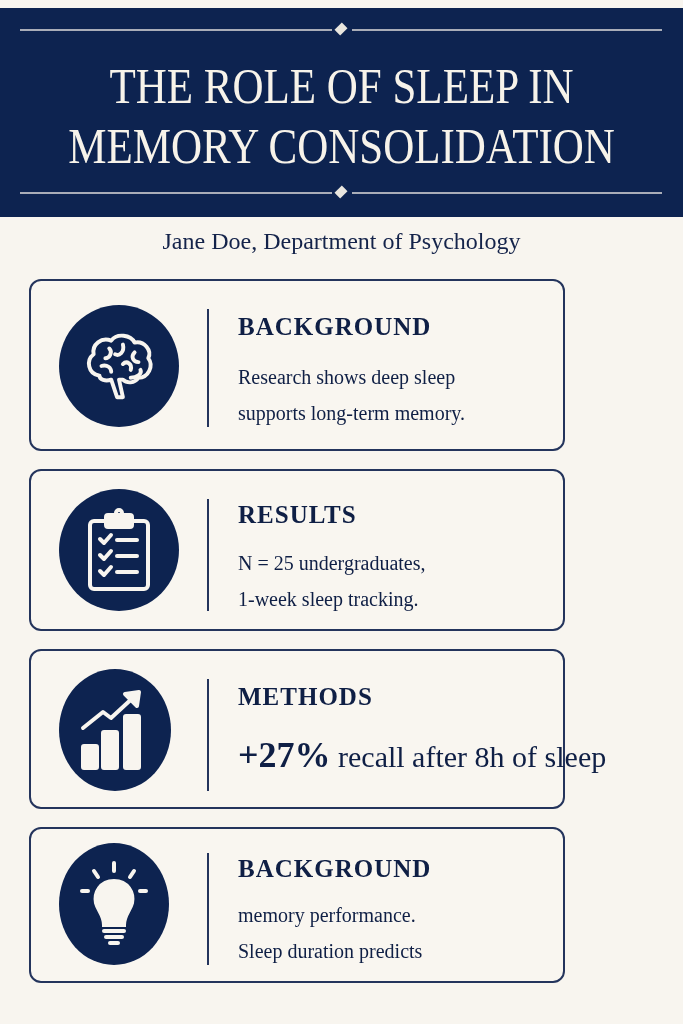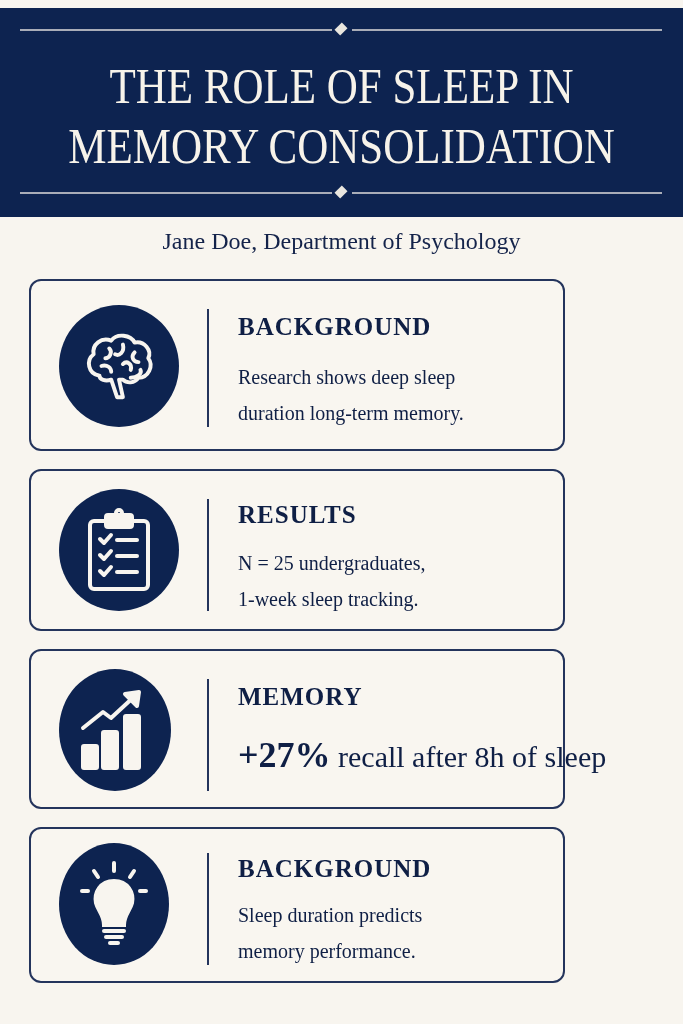--- a/index.html
+++ b/index.html
@@ -50,21 +50,21 @@
         <path d="M56 26 C52 30 54 36 60 36"></path>
         <path d="M22 40 C28 38 32 42 32 46"></path>
         <path d="M44 38 C48 34 54 38 52 44"></path>
         <path d="M52 52 C58 52 64 48 62 44"></path>
     </svg>
   </div>
   <div class="divider" style="top:28px;height:118px"></div>
   <div class="heading" style="top:32px">BACKGROUND</div>
   <div class="body" style="top:78px">
     <div>Research shows deep sleep</div>
-    <div>duration long-term memory.</div>
+    <div>supports long-term memory.</div>
   </div>
 </div>
 
 <div class="card" style="top:469px;height:162px">
   <div class="circle" style="top:18px">
     <svg width="70" height="86" viewBox="0 0 70 86" fill="none" stroke="#f8f5ef" stroke-width="4" stroke-linecap="round" stroke-linejoin="round">
       <rect x="6" y="14" width="58" height="68" rx="4"></rect>
         <rect x="22" y="8" width="26" height="12" rx="2" fill="#f8f5ef"></rect>
         <circle cx="35" cy="6" r="3"></circle>
       <path d="M16 32 l4 4 l7 -8"></path>
@@ -87,21 +87,21 @@
   <div class="circle" style="top:18px;width:112px">
     <svg width="72" height="84" viewBox="0 0 72 84" fill="#f8f5ef" stroke="#f8f5ef" stroke-width="4" stroke-linecap="round" stroke-linejoin="round">
       <rect x="4" y="58" width="14" height="22" rx="1"></rect>
         <rect x="24" y="44" width="14" height="36" rx="1"></rect>
         <rect x="46" y="28" width="14" height="52" rx="1"></rect>
       <path d="M4 40 L24 24 L32 30 L58 6" fill="none"></path>
         <path d="M46 6 L60 4 L58 18 Z"></path>
     </svg>
   </div>
   <div class="divider" style="top:28px;height:112px"></div>
-  <div class="heading" style="top:32px">MEMORY</div>
+  <div class="heading" style="top:32px">METHODS</div>
   <div class="body" style="top:86px;white-space:nowrap;font-size:30px">
     <span class="big">+27%</span><span> recall after 8h of sleep</span>
   </div>
 </div>
 
 <div class="card" style="top:827px;height:156px">
   <div class="circle" style="top:14px;width:110px">
     <svg width="80" height="90" viewBox="0 0 80 90" fill="#f8f5ef" stroke="#f8f5ef" stroke-width="4" stroke-linecap="round">
       <path d="M40 4 v8"></path>
         <path d="M20 12 l4 6"></path>
@@ -110,16 +110,16 @@
         <path d="M66 32 h6"></path>
       <path d="M40 22 C26 22 20 34 22 44 C24 52 30 56 30 66 L50 66 C50 56 56 52 58 44 C60 34 54 22 40 22 Z"></path>
       <path d="M30 72 h20"></path>
         <path d="M32 78 h16"></path>
         <path d="M36 84 h8"></path>
     </svg>
   </div>
   <div class="divider" style="top:24px;height:112px"></div>
   <div class="heading" style="top:26px">BACKGROUND</div>
   <div class="body" style="top:68px">
+    <div>memory performance.</div>
     <div>Sleep duration predicts</div>
-    <div>memory performance.</div>
   </div>
 </div>
 
 </body></html>

